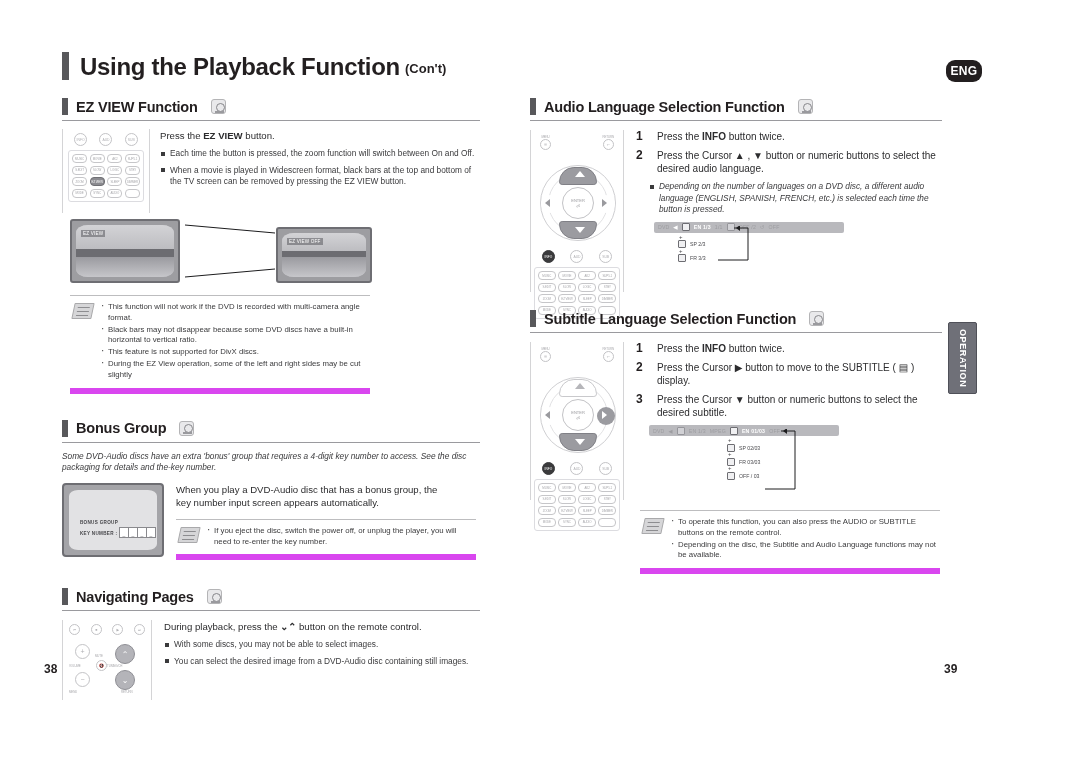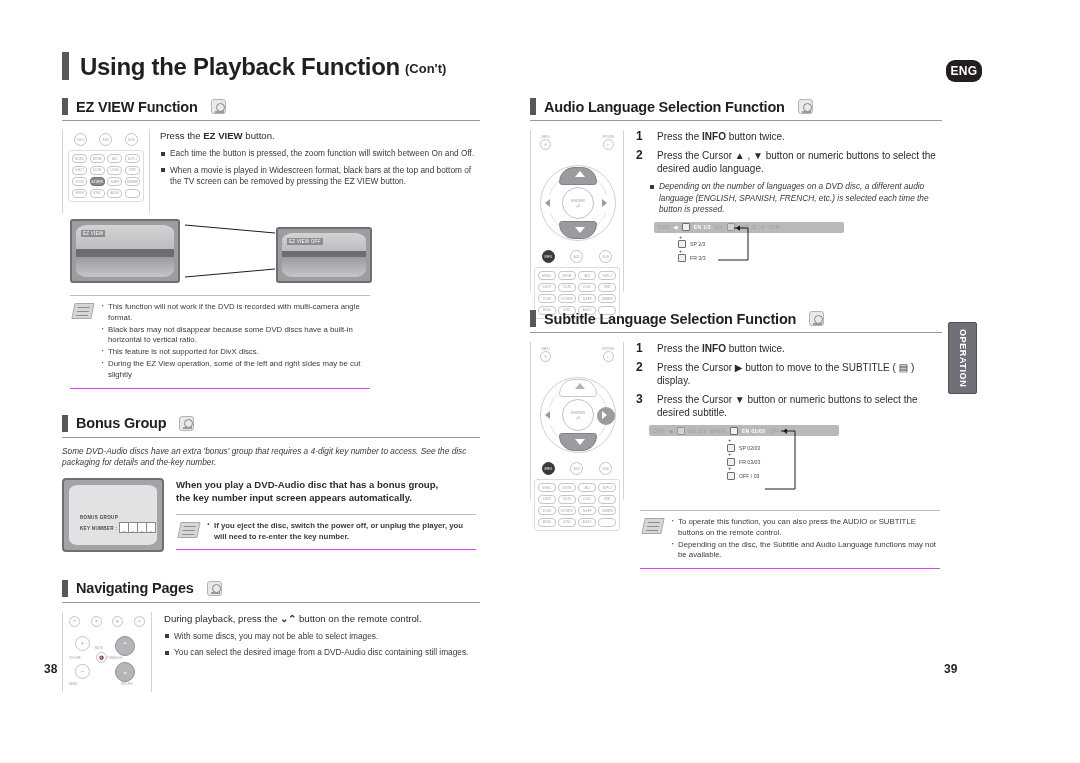--- a/index.html
+++ b/index.html
@@ -65,21 +65,21 @@
   ul.bullets li {
     position:relative; padding-left:10px; margin-bottom:5px;
     font-size:8.3px; line-height:11.6px; color:#3a3a3c;
   }
   ul.bullets li::before {
     content:""; position:absolute; left:1px; top:3.5px; width:4px; height:4px; background:#3a3a3c;
   }
 
   
   .note {
-    border-top:1px solid #bdbdbf; border-bottom:1px solid #d946ef;
+    border-top:1px solid #bdbdbf; border-bottom:6px solid #d946ef;
     padding:6px 0 6px 0; display:flex; gap:8px; margin-top:8px;
   }
   .note-ico {
     width:20px; height:16px; flex:none; margin-left:3px; margin-top:1px;
     background:#d6d6d8; border:1px solid #a9a9ab; transform:skewX(-12deg);
     position:relative; border-radius:1px;
   }
   .note-ico::after{
     content:""; position:absolute; left:3px; top:3px; width:12px; height:1.2px;
     background:#8d8d90; box-shadow:0 4px 0 #8d8d90, 0 8px 0 #8d8d90;
@@ -302,21 +302,21 @@
             <div class="bonus-t1">BONUS GROUP</div>
             <div class="bonus-t2">KEY NUMBER :</div>
             <div class="keyboxes">
               <div>_</div>
               <div>_</div>
               <div>_</div>
               <div>_</div>
             </div>
           </div>
         </div>
-        <div style="flex:1;font-weight:bold;">
+        <div style="flex:1;">
           <div class="lead" style="width:270px;">When you play a DVD-Audio disc that has a bonus group, the key number input screen appears automatically.</div>
           <div class="note" style="width:300px; margin-top:10px;">
             <div class="note-ico"></div>
             <ul>
               <li>If you eject the disc, switch the power off, or unplug the player, you will need to re-enter the key number.</li>
             </ul>
           </div>
         </div>
       </div>
     </div>

